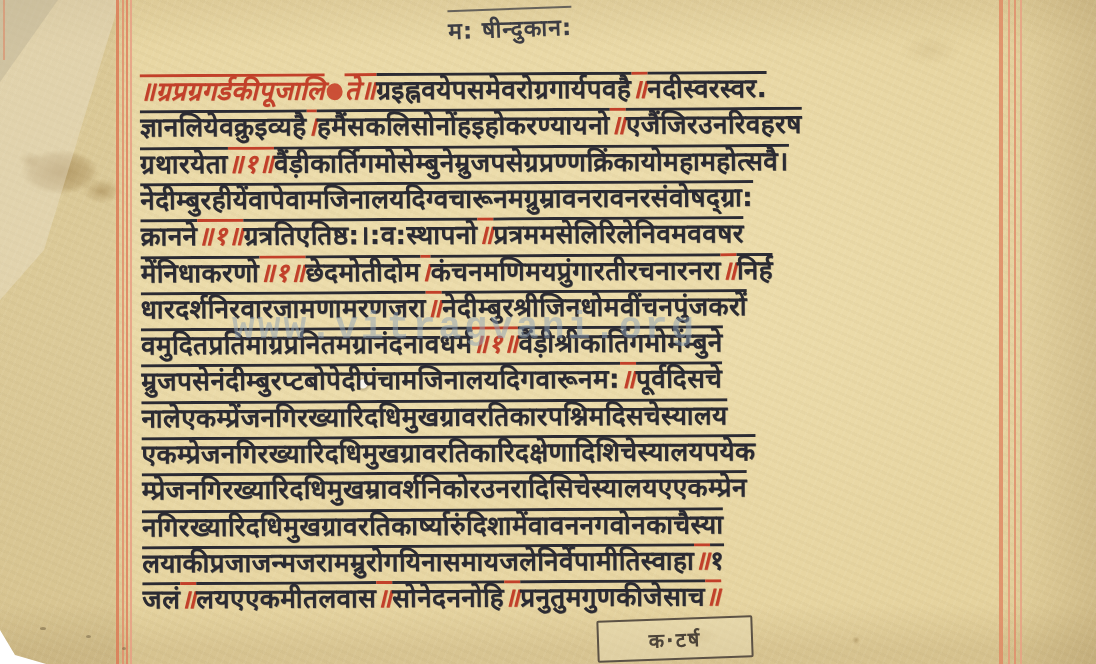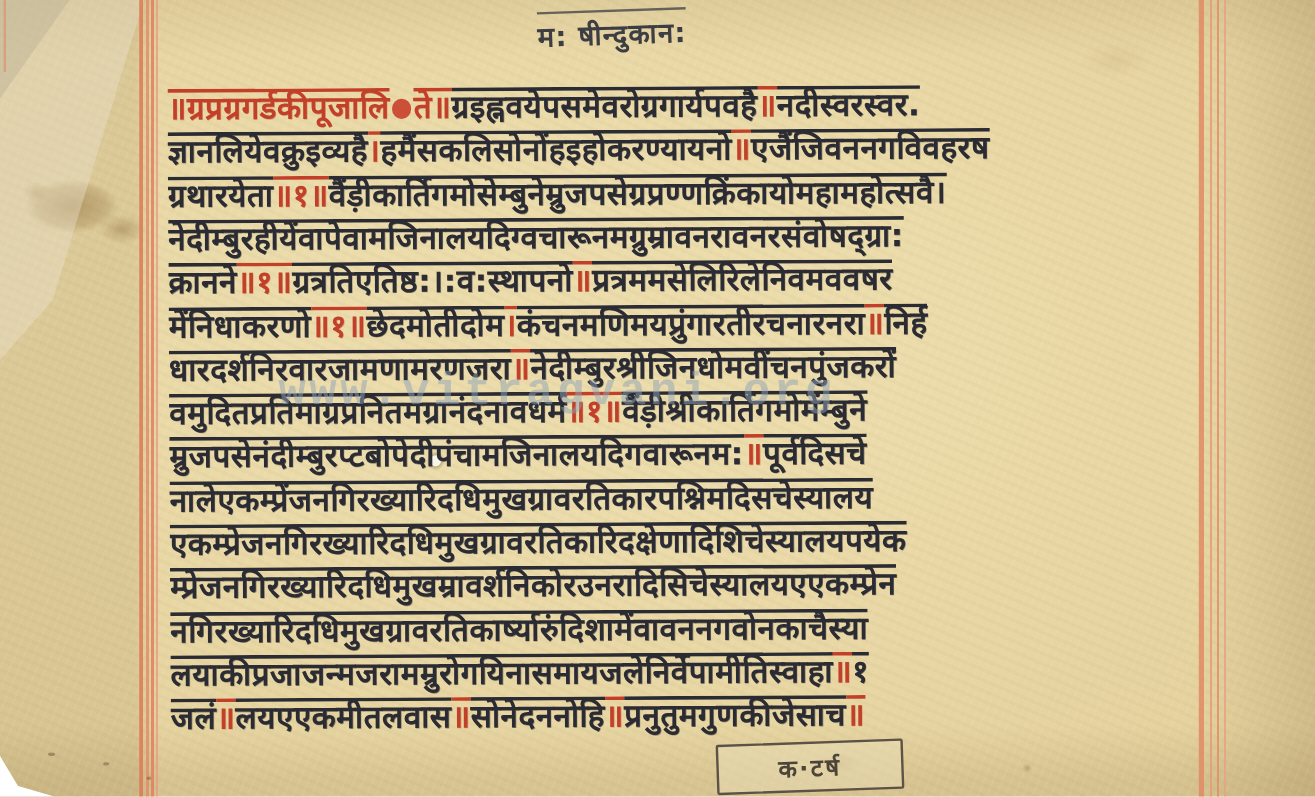--- a/index.html
+++ b/index.html
@@ -89,21 +89,21 @@
   }
   .ms-line{
     position:absolute;left:0;width:100%;height:34px;
     white-space:nowrap;overflow:hidden;
     font-size:26px;font-weight:600;line-height:30px;
     text-shadow:0.5px 0.5px 0 rgba(35,35,42,.45);
     letter-spacing:0.5px;
   }
   .seg{display:inline-block;border-top:3px solid currentColor;padding-top:1px;line-height:27px;}
   .seg.ink{color:#2b2b33;}
-  .seg.red{color:#c2402a;text-shadow:0.5px 0.5px 0 rgba(180,60,35,.4);}
+  .seg.red{color:#c2402a;text-shadow:0.5px 0.5px 0 rgba(180,60,35,.4);font-style:italic;}
   .seg.blob{
     width:16px;height:16px;border:none;border-radius:50%;
     background:#c8402a;vertical-align:middle;margin:0 2px;opacity:.9;
   }
   .watermark{
     position:absolute;left:232px;top:306px;width:580px;
     font-size:38px;font-weight:700;letter-spacing:3px;
     color:#8fa3b8;opacity:.5;font-family:Liberation Mono, monospace;
   }
   .catalog-box{
@@ -125,21 +125,21 @@
 <div class="fold-topleft-edge"></div>
 
 <div class="rules rules-farleft"></div>
 <div class="rules rules-left"></div>
 <div class="rules rules-right"></div>
 
 <div class="header-note">म: षीन्दुकान:</div>
 
 <div class="text-block">
     <div class="ms-line" style="top: 0px;"><span class="seg red">॥ग्रप्रग्रगर्डकीपूजालि</span><span class="seg blob"></span><span class="seg red">ते॥</span><span class="seg ink">ग्रइह्नवयेपसमेवरोग्रगार्यपवहै</span><span class="seg red">॥</span><span class="seg ink">नदीस्वरस्वर.</span></div>
-    <div class="ms-line" style="top: 36.3px;"><span class="seg ink">ज्ञानलियेवक्रुइव्यहै</span><span class="seg red">।</span><span class="seg ink">हमैंसकलिसोनोंहइहोकरण्यायनो</span><span class="seg red">॥</span><span class="seg ink">एजैंजिवननगविवहरष</span></div>
+    <div class="ms-line" style="top: 36.3px;"><span class="seg ink">ज्ञानलियेवक्रुइव्यहै</span><span class="seg red">।</span><span class="seg ink">हमैंसकलिसोनोंहइहोकरण्यायनो</span><span class="seg red">॥</span><span class="seg ink">एजैंजिरउनरिवहरष</span></div>
     <div class="ms-line" style="top: 72.6px;"><span class="seg ink">ग्रथारयेता</span><span class="seg red">॥१॥</span><span class="seg ink">वैंड़ीकार्तिगमोसेम्बुनेम्रुजपसेग्रप्रण्णक्रिंकायोमहामहोत्सवै।</span></div>
     <div class="ms-line" style="top: 108.9px;"><span class="seg ink">नेदीम्बुरहीयेंवापेवामजिनालयदिग्वचारूनमग्रुम्रावनरावनरसंवोषद्ग्रा:</span></div>
     <div class="ms-line" style="top: 145.2px;"><span class="seg ink">क्रानने</span><span class="seg red">॥१॥</span><span class="seg ink">ग्रत्रतिएतिष्ठ:।:व:स्थापनो</span><span class="seg red">॥</span><span class="seg ink">प्रत्रममसेलिरिलेनिवमववषर</span></div>
     <div class="ms-line" style="top: 181.5px;"><span class="seg ink">मेंनिधाकरणो</span><span class="seg red">॥१॥</span><span class="seg ink">छेदमोतीदोम</span><span class="seg red">।</span><span class="seg ink">कंचनमणिमयप्रुंगारतीरचनारनरा</span><span class="seg red">॥</span><span class="seg ink">निर्ह</span></div>
     <div class="ms-line" style="top: 217.8px;"><span class="seg ink">धारदर्शनिरवारजामणामरणजरा</span><span class="seg red">॥</span><span class="seg ink">नेदीम्बुरश्रीजिनधोमवींचनपुंजकरों</span></div>
     <div class="ms-line" style="top: 254.1px;"><span class="seg ink">वमुदितप्रतिमाग्रप्रनितमग्रानंदनावधर्म</span><span class="seg red">॥१॥</span><span class="seg ink">वैंड़ीश्रीकार्तिगमोमेंम्बुने</span></div>
     <div class="ms-line" style="top: 290.4px;"><span class="seg ink">म्रुजपसेनंदीम्बुरप्टबोपेदीपंचामजिनालयदिगवारूनम:</span><span class="seg red">॥</span><span class="seg ink">पूर्वदिसचे</span></div>
     <div class="ms-line" style="top: 326.7px;"><span class="seg ink">नालेएकम्प्रेंजनगिरख्यारिदधिमुखग्रावरतिकारपश्निमदिसचेस्यालय</span></div>
     <div class="ms-line" style="top: 363px;"><span class="seg ink">एकम्प्रेजनगिरख्यारिदधिमुखग्रावरतिकारिदक्षेणादिशिचेस्यालयपयेक</span></div>
     <div class="ms-line" style="top: 399.3px;"><span class="seg ink">म्प्रेजनगिरख्यारिदधिमुखम्रावर्शनिकोरउनरादिसिचेस्यालयएएकम्प्रेन</span></div>

